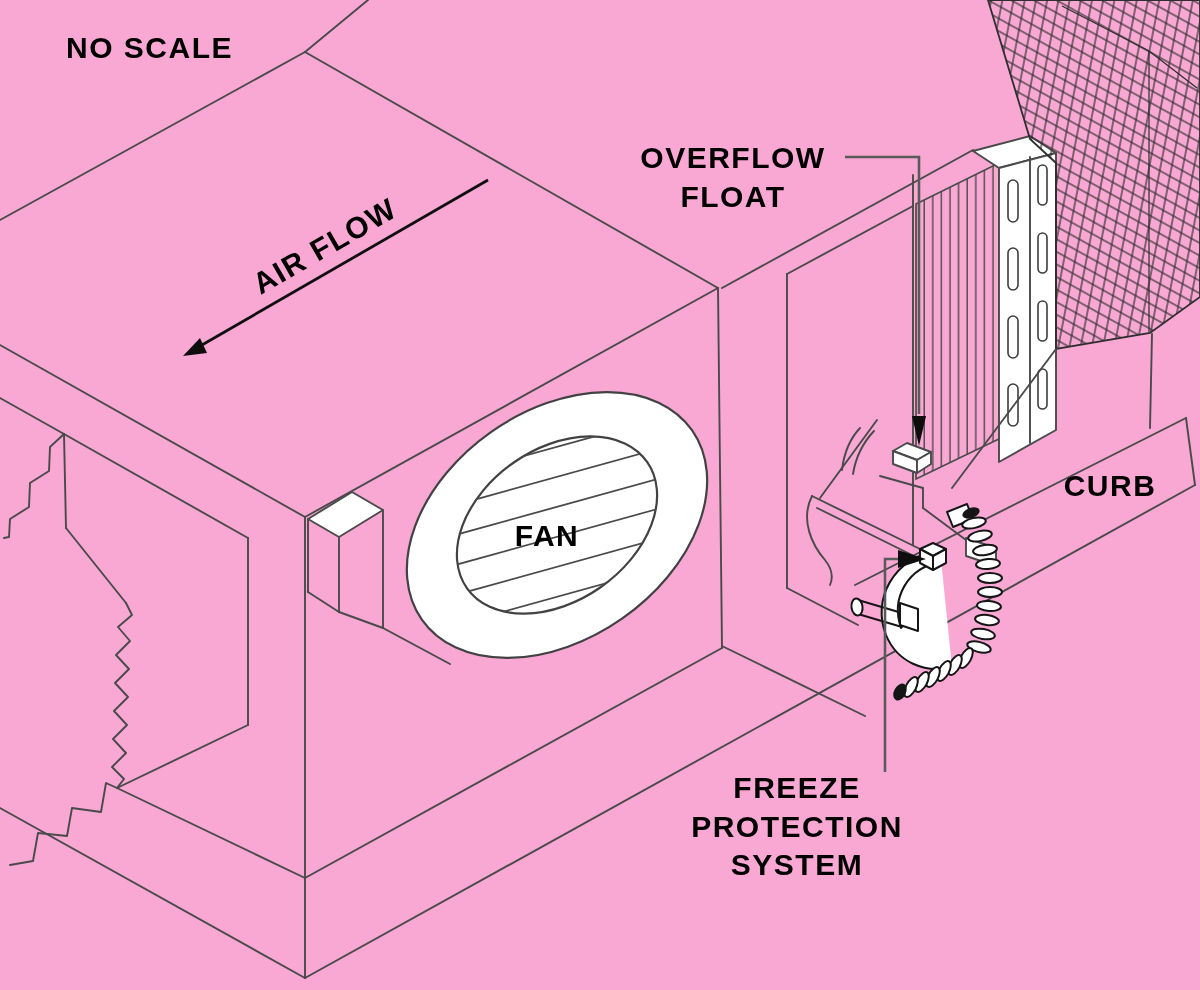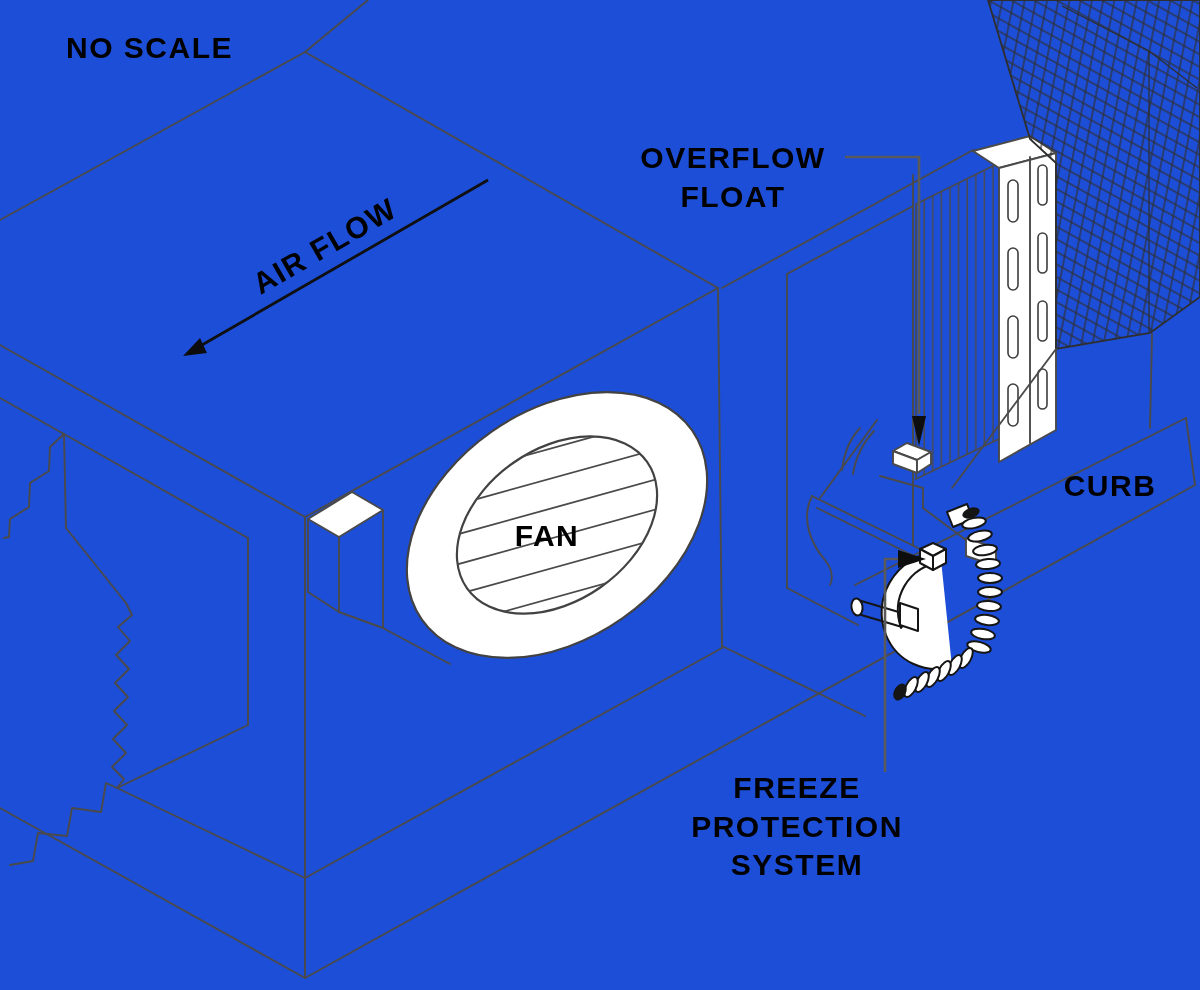--- a/index.html
+++ b/index.html
@@ -1,16 +1,16 @@
 <!DOCTYPE html>
 <html><head>
 <meta charset="utf-8">
 <style>
   html,body{margin:0;padding:0;background:#fff;}
-  .stage{position:relative;width:1200px;height:990px;background:#1d4ed8;overflow:hidden;
+  .stage{position:relative;width:1200px;height:990px;background:#f9a8d4;overflow:hidden;
          font-family:"Liberation Sans",sans-serif;}
   svg{position:absolute;left:0;top:0;}
   .ln{stroke:#4a4a4a;stroke-width:1.9;fill:none;stroke-linecap:round;stroke-linejoin:round;}
   .lnw{stroke:#4a4a4a;stroke-width:1.9;fill:#ffffff;stroke-linejoin:round;}
   .dev{stroke:#151515;stroke-width:2;fill:#ffffff;stroke-linejoin:round;stroke-linecap:round;}
   .devln{stroke:#151515;stroke-width:2;fill:none;stroke-linecap:round;}
   .devfill{fill:#151515;stroke:none;}
   .leader{stroke:#5a5a5a;stroke-width:2.6;fill:none;}
   .arrowhead{fill:#0d0d0d;stroke:none;}
   .meshline{stroke:#2e2e2e;stroke-width:1.2;}

